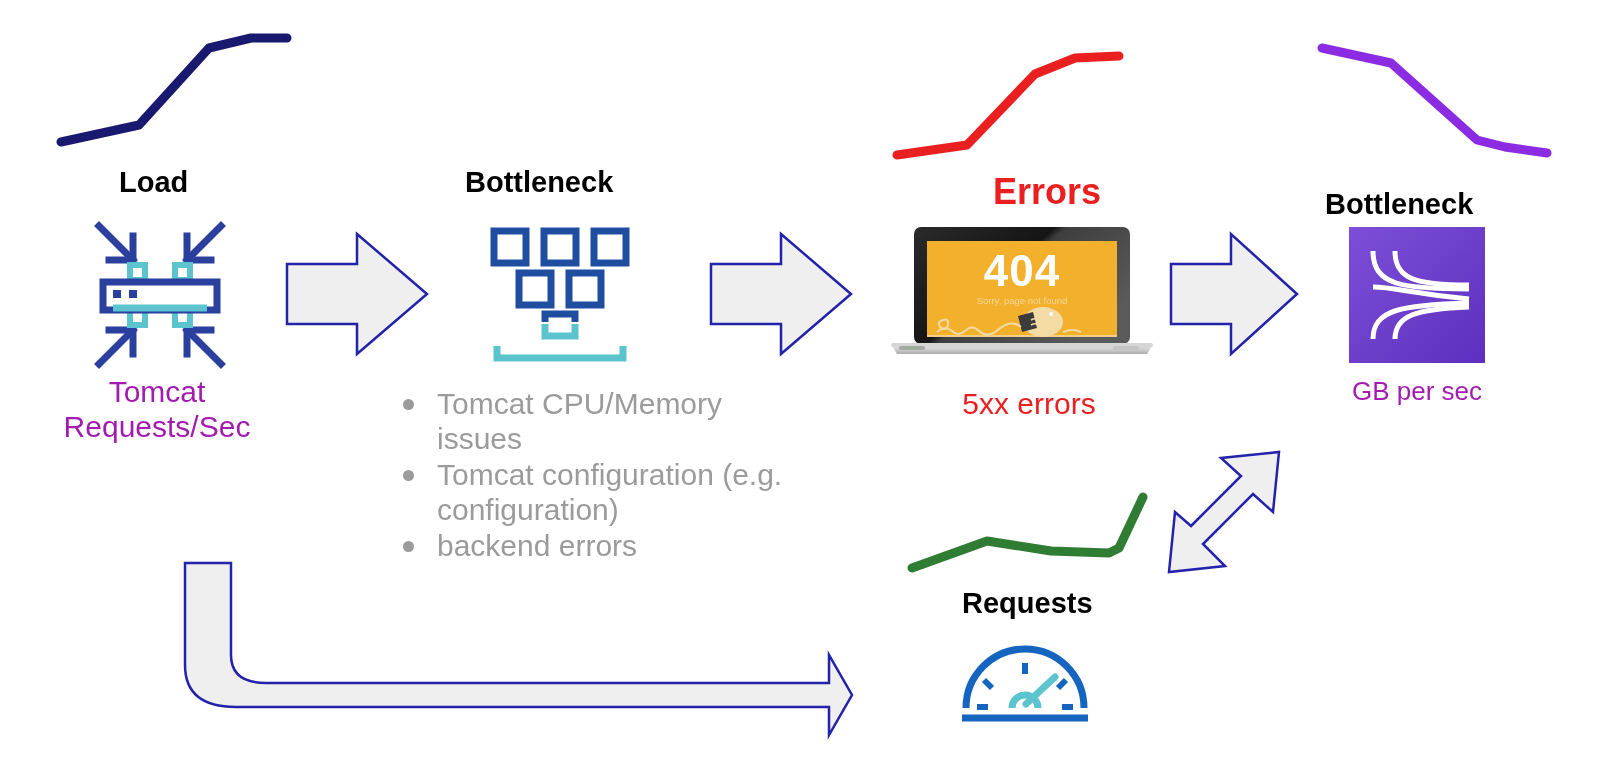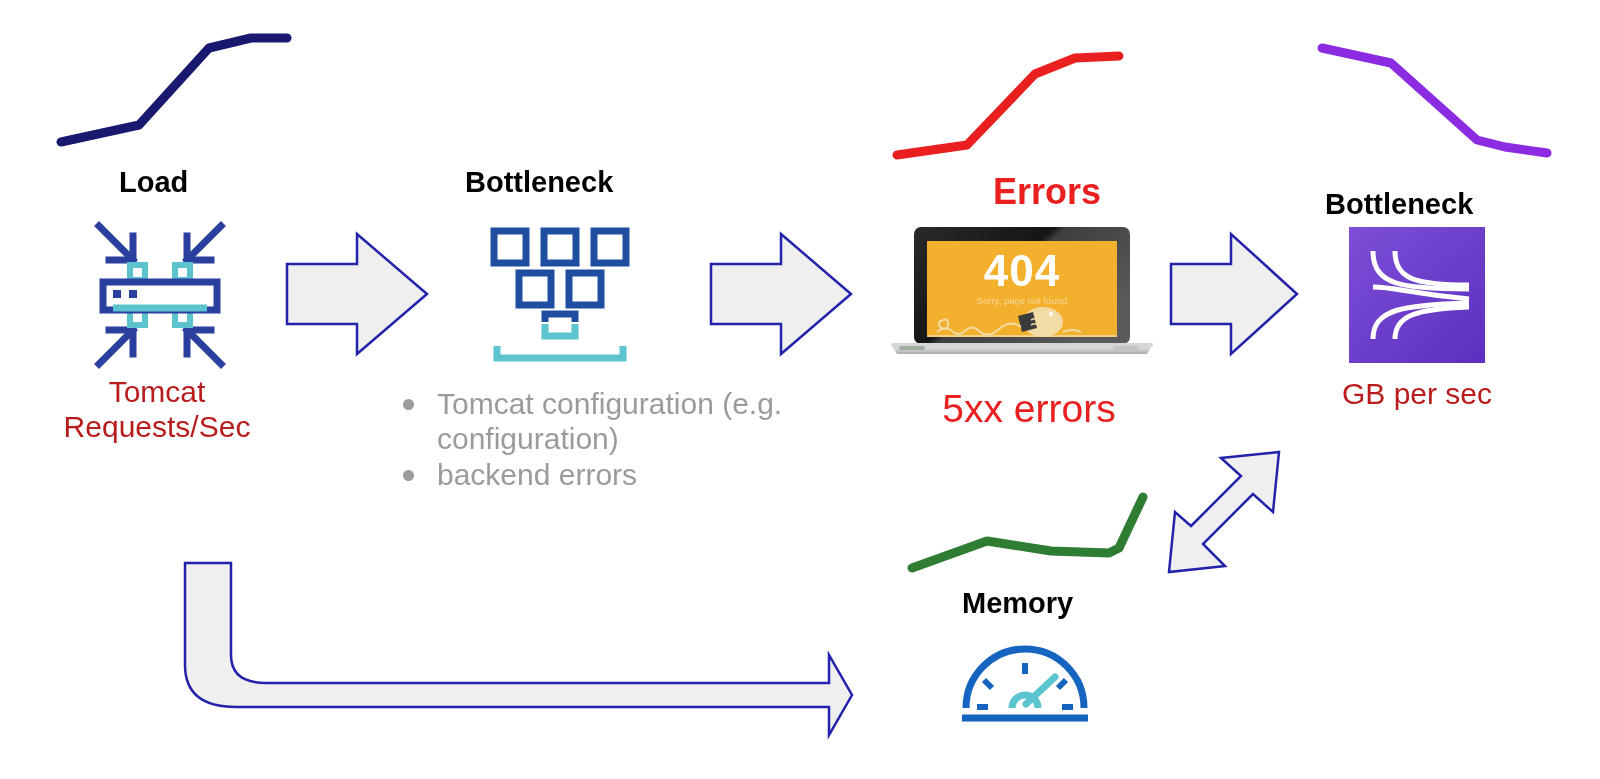--- a/index.html
+++ b/index.html
@@ -29,21 +29,21 @@
   .heading {
     font-weight: bold;
     color: #000000;
     white-space: nowrap;
     line-height: 1;
   }
   .heading.red { color: #ea2020; }
 
   
   .caption {
-    color: #b91c1c;
+    color: #a21caf;
     line-height: 1.18;
     white-space: pre-line;
     text-align: center;
   }
   .caption.red { color: #ea2020; }
 
   
   .bullets {
     list-style: none;
     margin: 0;
@@ -144,20 +144,21 @@
     </g>
 
     <polyline points="60,96 60,88 90,88 90,96" fill="none" stroke="#1f4ea1" stroke-width="7"></polyline>
 
     <polyline points="60,98 60,110 90,110 90,98" fill="none" stroke="#5bc4cf" stroke-width="7"></polyline>
 
     <polyline points="12,120 12,132 138,132 138,120" fill="none" stroke="#5bc4cf" stroke-width="7"></polyline>
   </svg>
 
   <ul class="abs bullets" style="left:374px; top:386px; width:390px;">
+    <li>Tomcat CPU/Memory issues</li>
     <li>Tomcat configuration (e.g. configuration)</li>
     <li>backend errors</li>
   </ul>
 
   <svg class="abs" style="left:690px; top:230px; width:146px; height:128px;" viewBox="0 0 146 128">
     <polygon points="2,34 72,34 72,4 142,64 72,124 72,94 2,94" fill="#efefef" stroke="#2222aa" stroke-width="2.5" stroke-linejoin="miter"></polygon>
   </svg>
 
   <div class="abs heading red" style="left:974px; top:174px; font-size:36px;">Errors</div>
 
@@ -199,21 +200,21 @@
       <path d="M178 108 q10 -4 18 0" stroke="#f3dba5" stroke-width="2" fill="none"></path>
       <line x1="42" y1="112" x2="232" y2="112" stroke="#f3dba5" stroke-width="1.4"></line>
     </g>
 
     <path d="M6 120 H268 L262 130 H12 Z" fill="url(#baseGrad)"></path>
     <rect x="6" y="119" width="262" height="4" rx="2" fill="#d6d6d6"></rect>
     <rect x="14" y="122" width="26" height="4" rx="2" fill="#9fae9f"></rect>
     <rect x="228" y="122" width="26" height="4" rx="2" fill="#c4c4c4"></rect>
   </svg>
 
-  <div class="abs caption red" style="left:880px; top:386px; width:260px; font-size:39px;">5xx errors</div>
+  <div class="abs caption red" style="left:880px; top:386px; width:260px; font-size:30px;">5xx errors</div>
 
   <svg class="abs" style="left:1150px; top:230px; width:132px; height:128px;" viewBox="0 0 132 128">
     <polygon points="2,34 62,34 62,4 128,64 62,124 62,94 2,94" fill="#efefef" stroke="#2222aa" stroke-width="2.5" stroke-linejoin="miter"></polygon>
   </svg>
 
   <div class="abs heading" style="left:1306px; top:190px; font-size:29px;">Bottleneck</div>
 
   <svg class="abs" style="left:1330px; top:227px; width:136px; height:136px;" viewBox="0 0 136 136">
     <defs>
       <linearGradient id="tpGrad" x1="0" y1="0" x2="1" y2="1">
@@ -227,27 +228,27 @@
     <rect x="0" y="0" width="136" height="136" fill="url(#tpGrad)"></rect>
     <g clip-path="url(#tpClip)" fill="none" stroke="#ffffff" stroke-width="5" stroke-linecap="butt">
       <path d="M24 24 C24 58, 52 62, 120 62"></path>
       <path d="M46 24 C46 52, 66 58, 120 58"></path>
       <path d="M24 60 C46 60, 58 66, 120 72"></path>
       <path d="M24 112 C24 82, 54 78, 120 76"></path>
       <path d="M46 112 C46 88, 68 82, 120 80"></path>
     </g>
   </svg>
 
-  <div class="abs caption" style="left:1268px; top:376px; width:260px; font-size:30px;">GB per sec</div>
+  <div class="abs caption" style="left:1268px; top:376px; width:260px; font-size:26px;">GB per sec</div>
 
   <svg class="abs" style="left:1148px; top:450px; width:126px; height:128px;" viewBox="0 0 126 128">
     <polygon points="24,76 74,26 54,8 112,2 106,62 86,44 36,94 58,116 2,122 8,62" fill="#efefef" stroke="#2222aa" stroke-width="2.5" stroke-linejoin="miter"></polygon>
   </svg>
 
-  <div class="abs heading" style="left:943px; top:589px; font-size:29px;">Memory</div>
+  <div class="abs heading" style="left:943px; top:589px; font-size:29px;">Requests</div>
 
   <svg class="abs" style="left:937px; top:636px; width:138px; height:86px;" viewBox="0 0 138 86">
 
     <path d="M10 72 A59 59 0 0 1 128 72" fill="none" stroke="#1565c0" stroke-width="7" stroke-linecap="butt"></path>
 
     <g stroke="#1565c0" stroke-width="6" stroke-linecap="butt">
       <line x1="21" y1="71" x2="32" y2="71"></line>
       <line x1="28" y1="44" x2="36" y2="52"></line>
       <line x1="69" y1="27" x2="69" y2="38"></line>
       <line x1="110" y1="44" x2="102" y2="52"></line>

